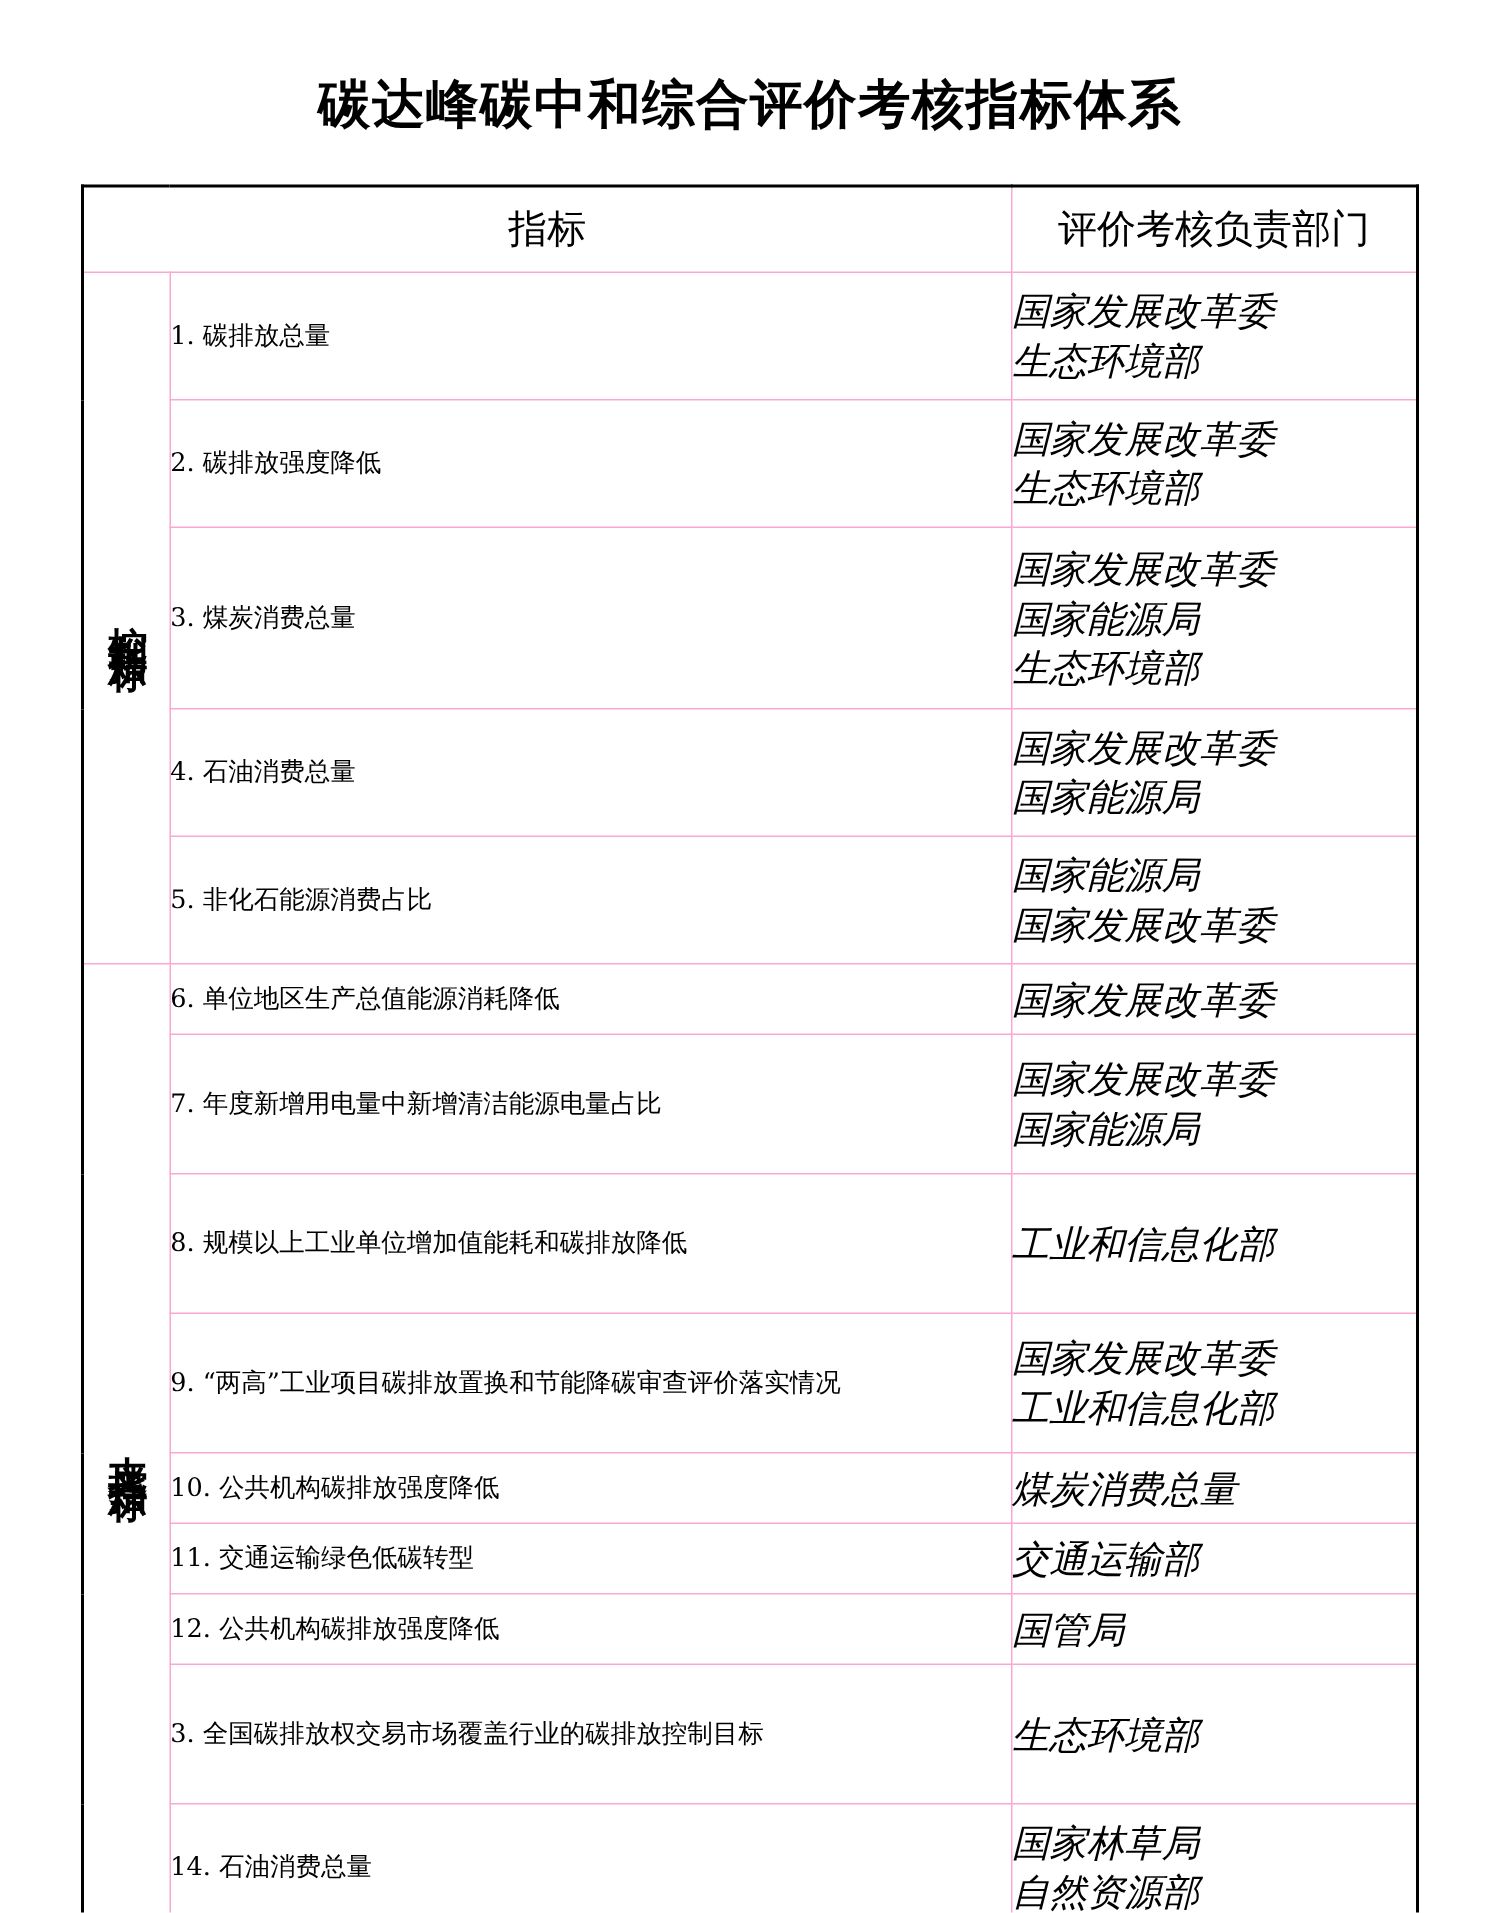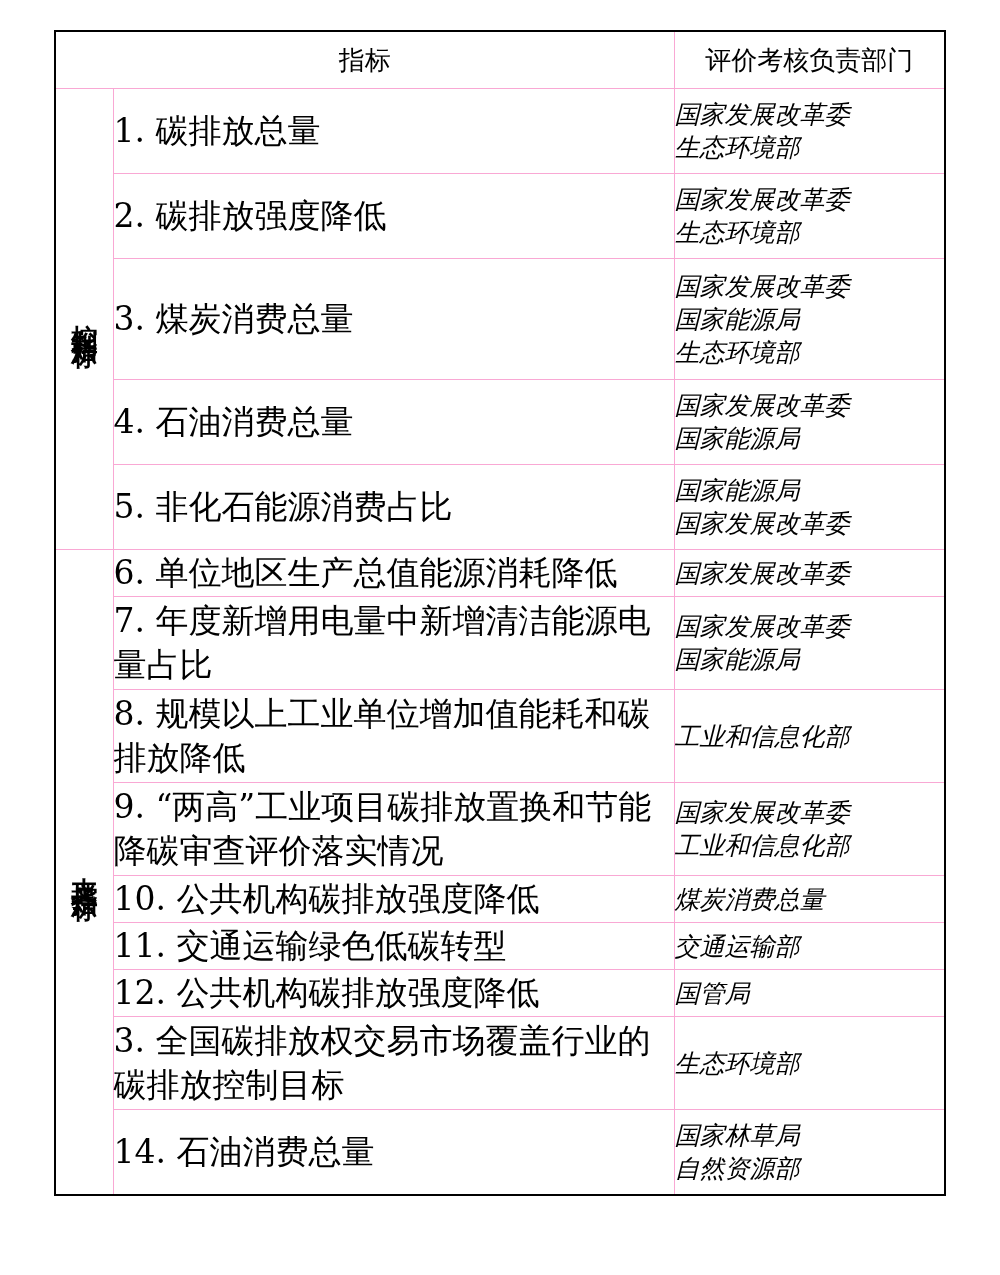--- a/index.html
+++ b/index.html
@@ -69,21 +69,21 @@
   .vert {
     writing-mode: vertical-rl;
     text-orientation: upright;
     display: inline-block;
     letter-spacing: 6px;
     line-height: 1.05;
     font-size: 26px;
     font-weight: bold;
   }
   .idx-cell {
-    font-size: 33px;
+    font-size: 17px;
     line-height: 1.32;
     padding: 10px 6px 10px 18px;
     text-align: left;
     margin-left: 30px;
   }
   .idx-num {
     display: inline;
     letter-spacing: 0px;
   }
   .dept-cell {
@@ -97,20 +97,21 @@
   .tall-1 { height: 84px; }
   .tall-2 { height: 92px; }
   .tall-3 { height: 120px; }
   .row-tight { height: 46px; }
 </style>
 </head>
 <body>
 
 <div class="page">
 
+  <h1 class="doc-title">碳达峰碳中和综合评价考核指标体系</h1>
 
   <div class="table-wrap">
     <table class="matrix">
       <colgroup>
         <col class="c-group">
         <col class="c-index">
         <col class="c-dept">
       </colgroup>
       <tbody>
         <tr>

